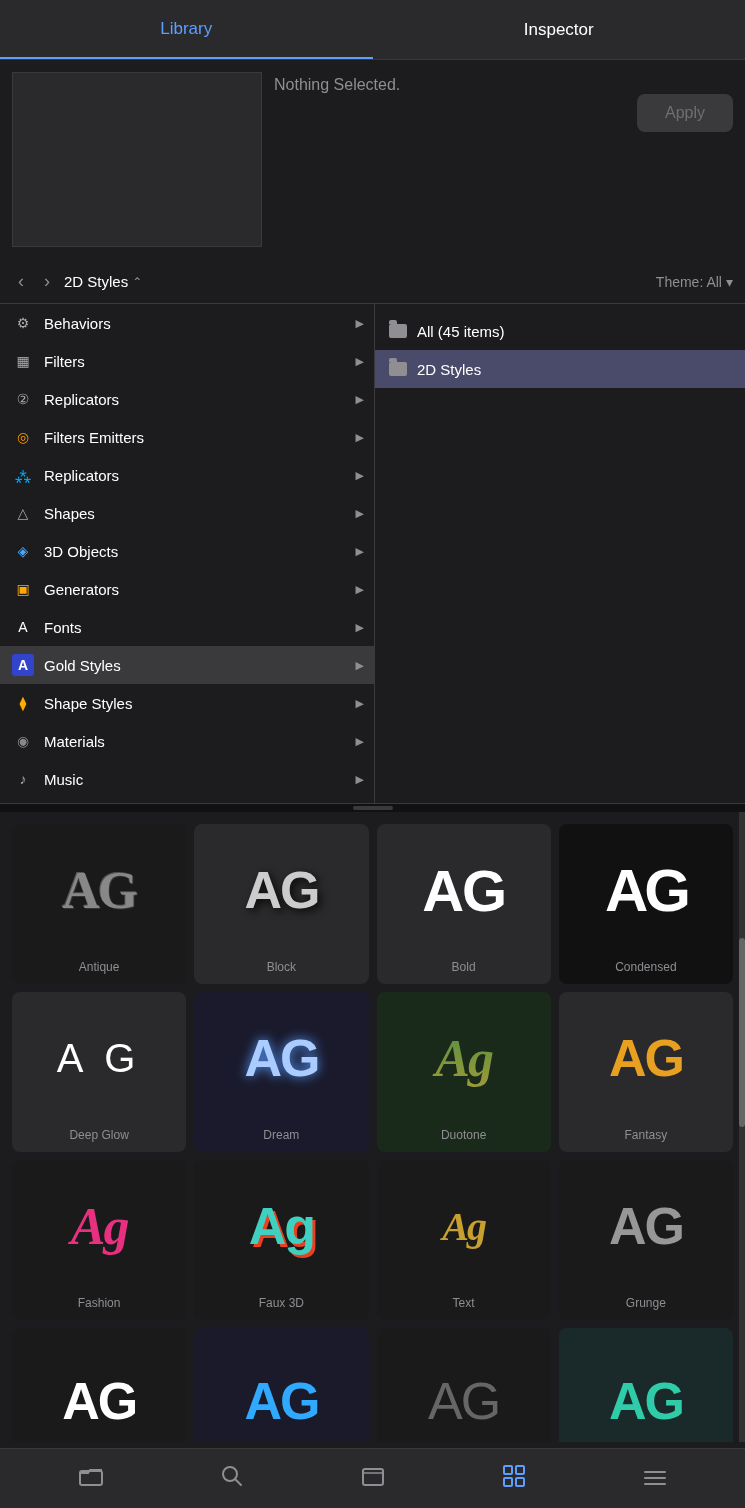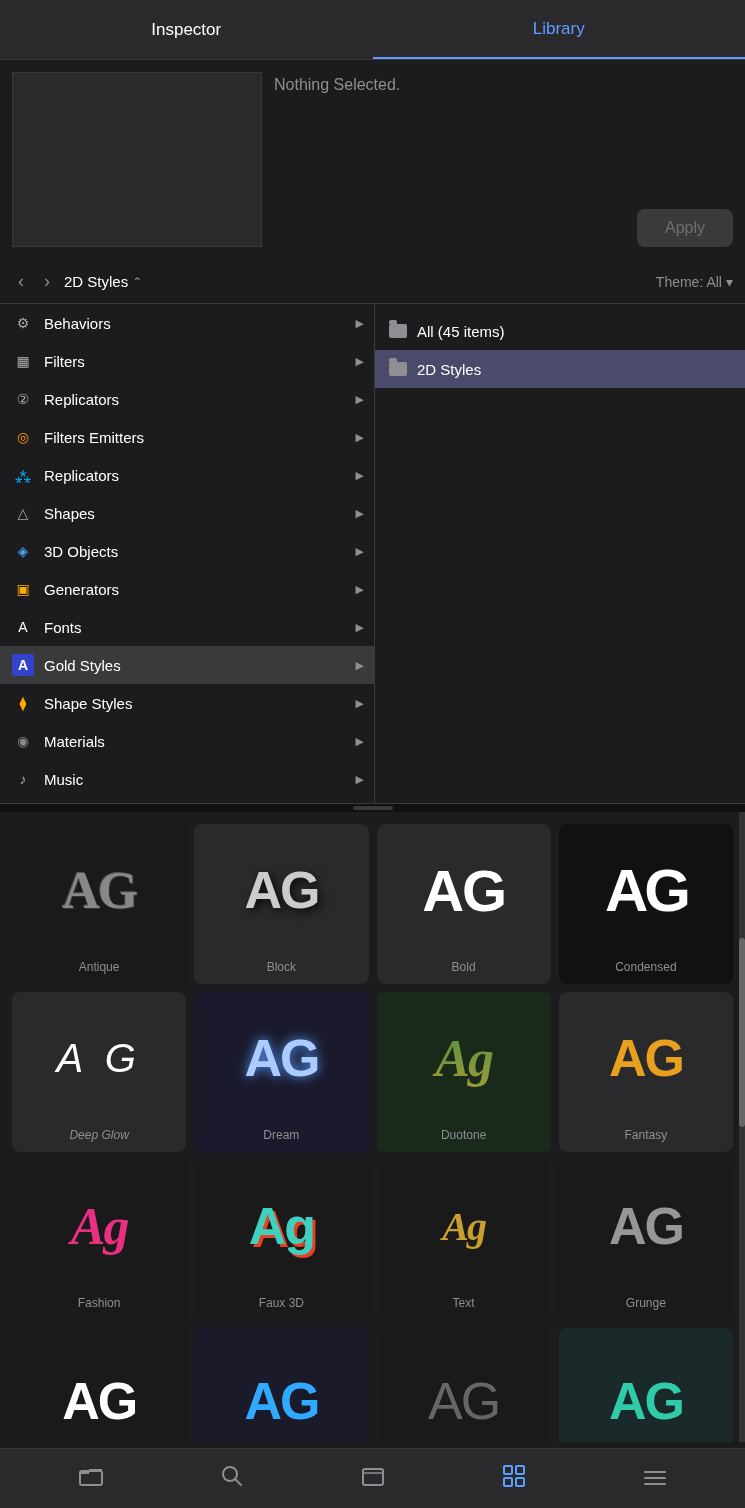--- a/index.html
+++ b/index.html
@@ -50,21 +50,21 @@
       width: 250px;
       height: 175px;
       background: #2a2a2c;
       border: 1px solid #3a3a3c;
       flex-shrink: 0;
     }
     .preview-info {
       flex: 1;
       display: flex;
       flex-direction: column;
-      justify-content: space-between;
+      justify-content: flex-start;
       height: 175px;
     }
     .nothing-selected {
       color: #8e8e93;
       font-size: 16px;
       padding-top: 4px;
     }
     .apply-btn {
       align-self: flex-end;
       background: #3a3a3c;
@@ -292,25 +292,25 @@
       border-radius: 3px;
       position: absolute;
       top: 20%;
       height: 30%;
     }
   </style>
 </head>
 <body>
 
 <div class="top-tabs">
+  <div class="tab active">
+    <span>Library</span>
+  </div>
   <div class="tab inactive-white">
     <span>Inspector</span>
-  </div>
-  <div class="tab active">
-    <span>Library</span>
   </div>
 </div>
 
 <div class="preview-area">
   <div class="preview-box"></div>
   <div class="preview-info">
     <span class="nothing-selected">Nothing Selected.</span>
     <button class="apply-btn">Apply</button>
   </div>
 </div>
@@ -427,21 +427,21 @@
         <div class="item-label">Block</div>
       </div>
       <div class="grid-item" style="background: rgb(42, 42, 44);">
         <div class="preview-img" style="color: rgb(255, 255, 255); font-weight: 900; font-size: 58px;">AG</div>
         <div class="item-label">Bold</div>
       </div>
       <div class="grid-item" style="background: rgb(17, 17, 17);">
         <div class="preview-img" style="color: rgb(255, 255, 255); font-weight: 900; font-size: 60px; letter-spacing: -4px;">AG</div>
         <div class="item-label">Condensed</div>
       </div>
-      <div class="grid-item" style="background: rgb(42, 42, 44); font-style: italic;">
+      <div class="grid-item" style="background: rgb(42, 42, 44);">
         <div class="preview-img" style="color: rgb(255, 255, 255); font-weight: 300; font-size: 40px; letter-spacing: 6px;">A G</div>
         <div class="item-label">Deep Glow</div>
       </div>
       <div class="grid-item" style="background: rgb(26, 26, 44);">
         <div class="preview-img" style="color: rgb(170, 204, 255); text-shadow: rgb(85, 153, 255) 0px 0px 12px; font-weight: 900;">AG</div>
         <div class="item-label">Dream</div>
       </div>
       <div class="grid-item" style="background: rgb(26, 42, 26);">
         <div class="preview-img" style="color: rgb(255, 255, 255); font-size: 52px; font-family: serif; font-style: italic; background: linear-gradient(rgb(42, 138, 74), rgb(200, 160, 48)) text; -webkit-text-fill-color: transparent;">Ag</div>
         <div class="item-label">Duotone</div>

